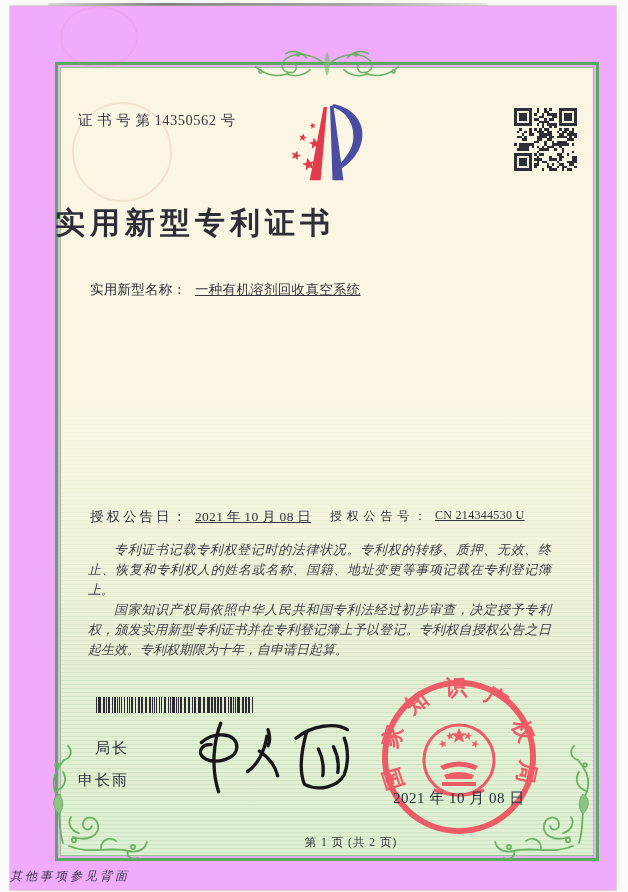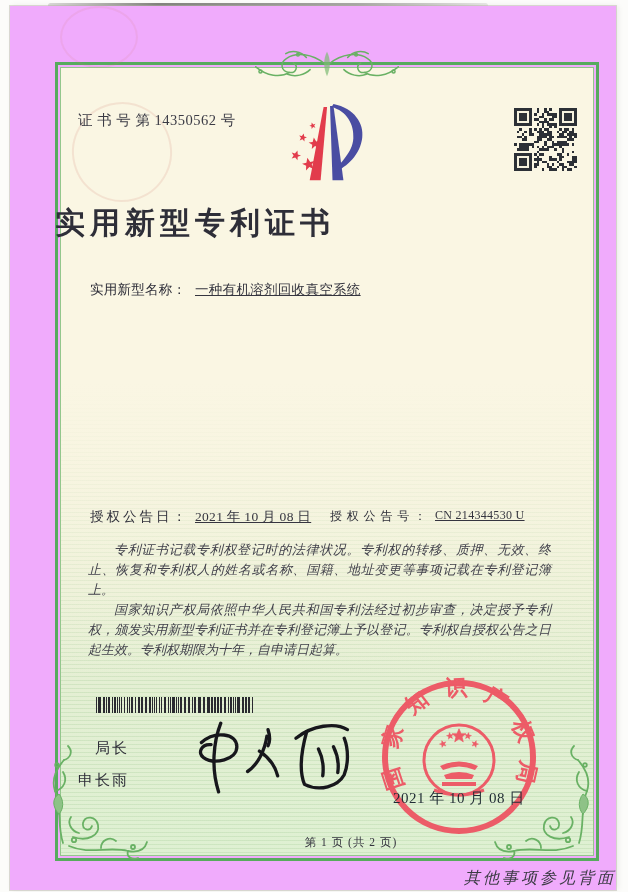--- a/index.html
+++ b/index.html
@@ -44,22 +44,22 @@
   .paras p{margin:0;text-indent:2em;}
   .barcode{position:absolute;left:85px;top:691px;width:162px;height:16px;}
   .director-label{position:absolute;left:85px;top:733px;font-size:15px;color:#2d2d37;letter-spacing:2px;text-align:right;}
   .director-name{position:absolute;left:68px;top:765px;font-size:15px;color:#2d2d37;letter-spacing:2px;}
   .signature{position:absolute;left:172px;top:700px;width:172px;height:102px;}
   .seal{position:absolute;left:369px;top:671px;width:160px;height:160px;opacity:.93;}
   .seal-date{position:absolute;left:383px;top:783px;font-size:15px;font-weight:500;
     color:#1f2b33;letter-spacing:.5px;z-index:6;}
   .page-info{position:absolute;left:45px;top:829px;width:544px;text-align:center;
     font-size:11.5px;color:#33333d;letter-spacing:1px;margin-left:24px;}
-  .back-note{position:absolute;left:0;top:862px;width:606px;text-align:right;
-    font-size:16px;font-style:italic;color:#3b3b44;letter-spacing:3px;}
+  .back-note{position:absolute;left:0;top:862px;width:606px;text-align:left;
+    font-size:12px;font-style:italic;color:#3b3b44;letter-spacing:3px;}
   .orn-top{position:absolute;left:242px;top:40px;width:150px;height:36px;}
   .fl-left{position:absolute;left:33px;top:737px;width:105px;height:118px;}
   .fl-right{position:absolute;left:484px;top:737px;width:105px;height:118px;transform:scaleX(-1);}
   svg{display:block;width:100%;height:100%;}
 </style>
 </head>
 <body>
 
 <svg width="0" height="0" style="position:absolute">
   <defs>

